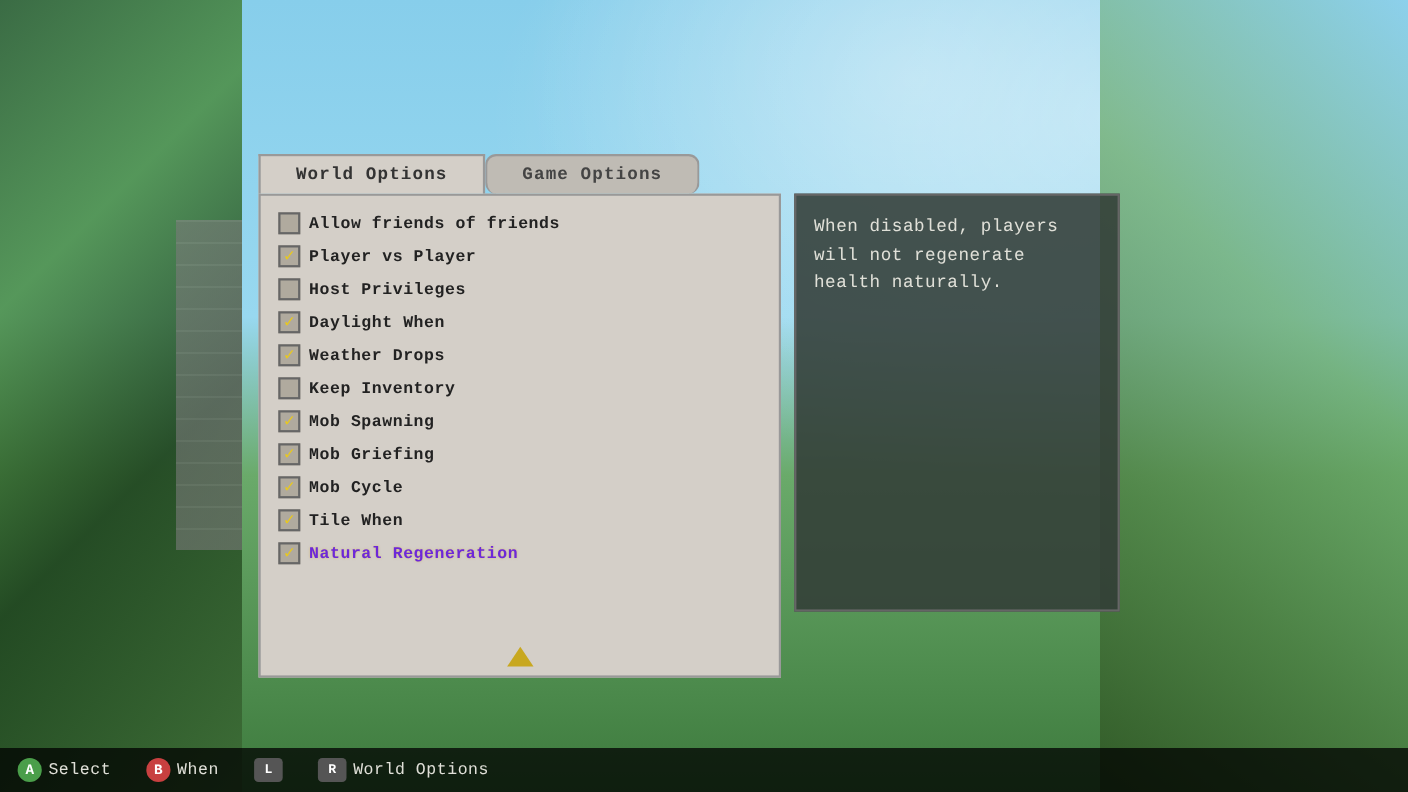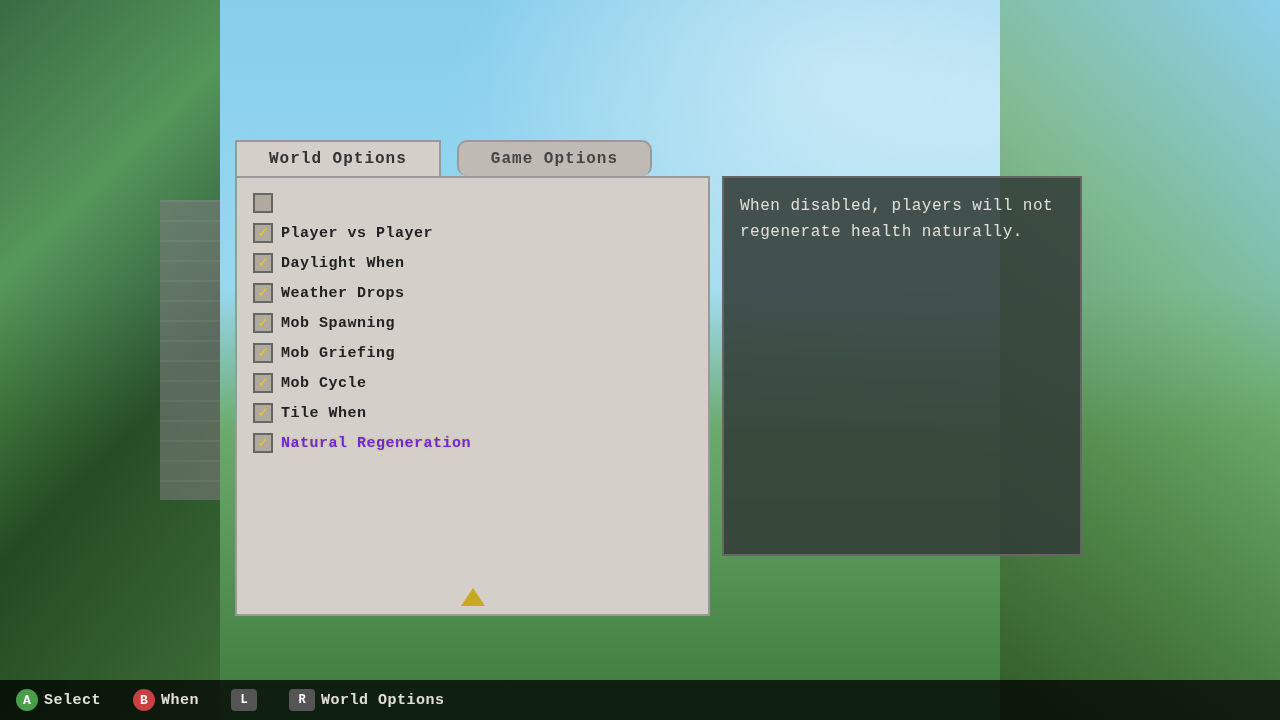--- a/index.html
+++ b/index.html
@@ -80,21 +80,21 @@
       color: #333;
       border-color: #999;
       z-index: 2;
       position: relative;
     }
 
     .tab-game {
       background: #bfbbb4;
       color: #444;
       border-color: #999;
-      margin-left: 16px;
+      margin-left: 0;
       z-index: 1;
       border-radius: 10px;
     }
 
     
     .options-panel {
       background: #d4cfc8;
       border: 2px solid #999;
       width: 475px;
       min-height: 440px;
@@ -159,21 +159,21 @@
       height: 0;
       border-left: 12px solid transparent;
       border-right: 12px solid transparent;
       border-bottom: 18px solid #c8a820;
     }
 
     
     .desc-panel {
       background: rgba(50, 60, 55, 0.88);
       border: 2px solid #666;
-      width: 360px;
+      width: 296px;
       min-height: 380px;
       padding: 16px;
       margin-left: 12px;
       margin-top: 36px;
     }
 
     .desc-text {
       font-family: 'Courier New', monospace;
       font-size: 16px;
       color: #e0e0d8;
@@ -228,21 +228,21 @@
       background: #555;
       border-radius: 4px;
       width: 26px;
       height: 22px;
       font-size: 12px;
     }
 
     .btn-label {
       font-family: 'Courier New', monospace;
       font-size: 15px;
-      font-weight: bold;
+      font-weight: normal;
       color: #e0e0d8;
       letter-spacing: 0.5px;
     }
 
     
     .bg-overlay {
       position: absolute;
       inset: 0;
       background:
         radial-gradient(ellipse at 80% 15%, rgba(255,255,255,0.4) 0%, transparent 40%),
@@ -288,38 +288,47 @@
       <div class="tab tab-game">
         <span>Game Options</span>
       </div>
     </div>
 
     <div class="options-panel">
 
       <div id="options-list">
           <div class="option-item">
             <div class="checkbox"></div>
+            <span class="option-label">Allow friends of friends</span>
           </div>
           <div class="option-item">
             <div class="checkbox checked">
               <span class="checkmark-yellow">✓</span>
             </div>
             <span class="option-label">Player vs Player</span>
           </div>
           <div class="option-item">
+            <div class="checkbox"></div>
+            <span class="option-label">Host Privileges</span>
+          </div>
+          <div class="option-item">
             <div class="checkbox checked">
               <span class="checkmark-yellow">✓</span>
             </div>
             <span class="option-label">Daylight When</span>
           </div>
           <div class="option-item">
             <div class="checkbox checked">
               <span class="checkmark-yellow">✓</span>
             </div>
             <span class="option-label">Weather Drops</span>
+          </div>
+          <div class="option-item">
+            <div class="checkbox"></div>
+            <span class="option-label">Keep Inventory</span>
           </div>
           <div class="option-item">
             <div class="checkbox checked">
               <span class="checkmark-yellow">✓</span>
             </div>
             <span class="option-label">Mob Spawning</span>
           </div>
           <div class="option-item">
             <div class="checkbox checked">
               <span class="checkmark-yellow">✓</span>

